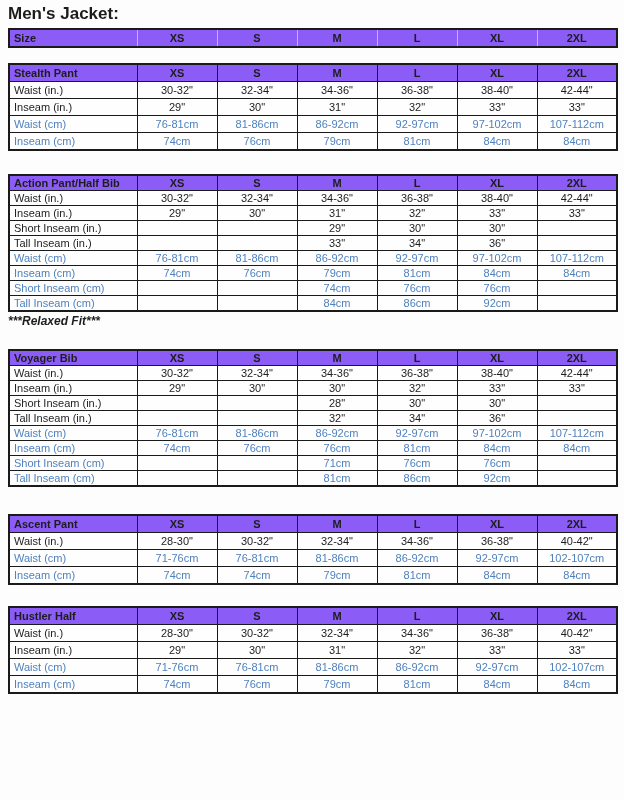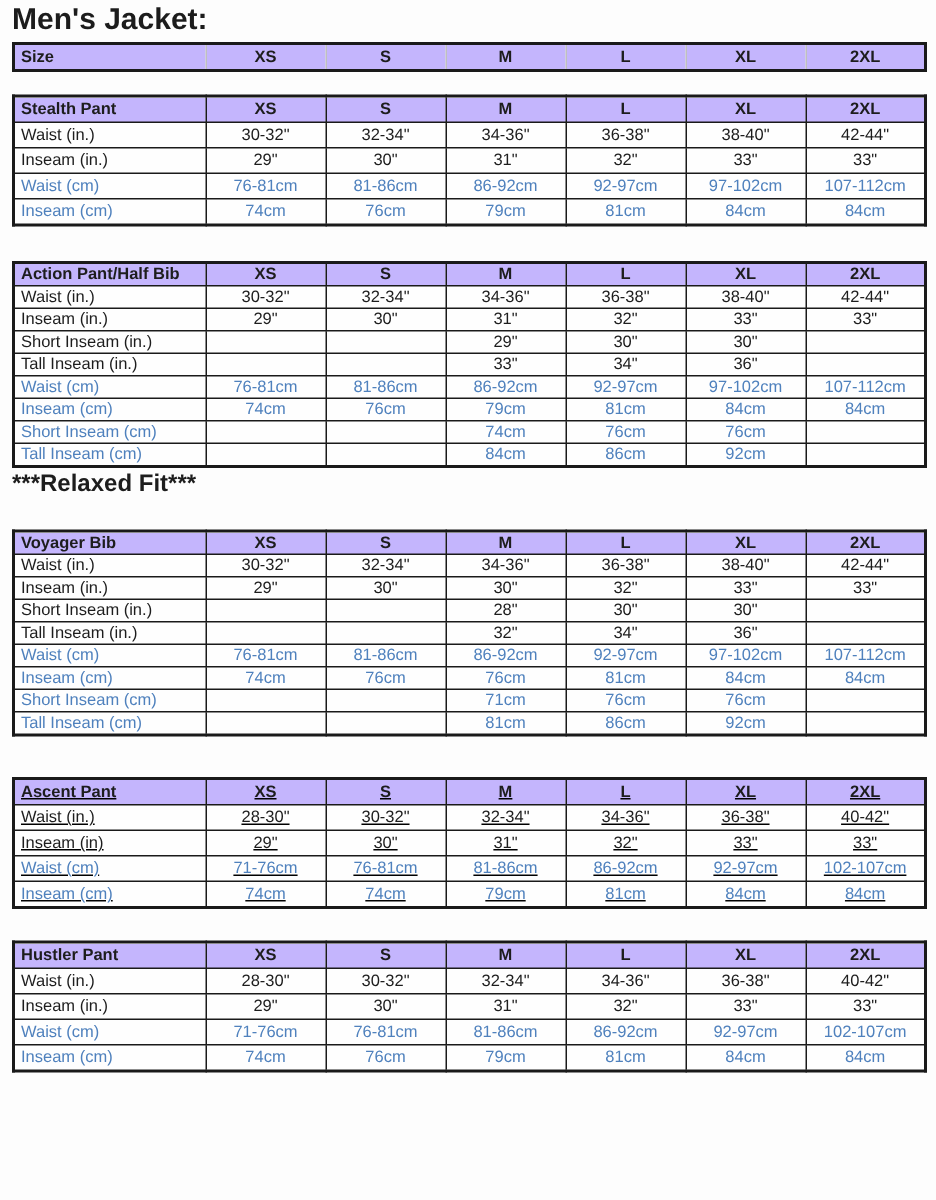--- a/index.html
+++ b/index.html
@@ -10,21 +10,21 @@
     height: 800px;
     overflow: hidden;
     font-family: "Liberation Sans", sans-serif;
   }
   .page {
     padding: 3px 7px 0 7px;
     box-sizing: border-box;
     width: 624px;
   }
   .section-heading {
-    font-size: 20px;
+    font-size: 17px;
     line-height: 19px;
     font-weight: 700;
     color: #1c1c1c;
     margin: 1px 0 5px 1px;
   }
   table.size-table {
     border-collapse: collapse;
     table-layout: fixed;
     width: 610px;
     border: 2px solid #1a1a1a;
@@ -35,21 +35,21 @@
     font-size: 11px;
     line-height: 16px;
     height: 16px;
     padding: 0 2px;
     overflow: hidden;
     white-space: nowrap;
     text-align: center;
     color: #1d1d1d;
   }
   .size-table thead th {
-    background: #c4b5fd;
+    background: #8b5cf6;
     font-weight: 700;
   }
   .size-table thead th.name-cell,
   .size-table td.row-label {
     text-align: left;
     padding-left: 4px;
   }
   .size-table tr.accent td { color: #4f81bd; }
   col.label-col { width: 128px; }
 
@@ -66,25 +66,26 @@
   [data-name="size-table-jacket"] thead th {
     border-left-color: #bfbfbf;
     border-right-color: #bfbfbf;
   }
 
   
   [data-name="size-table-jacket"]            { margin: 0 0 15px 1px; }
   [data-name="size-table-stealth-pant"]      { margin: 0 0 23px 1px; }
   [data-name="size-table-action-pant-half-bib"] { margin: 0 0 2px 1px; }
   [data-name="size-table-voyager-bib"]       { margin: 0 0 27px 1px; }
-  [data-name="size-table-ascent-pant"]       { margin: 0 0 21px 1px; text-decoration: underline; }
+  [data-name="size-table-ascent-pant"]       { margin: 0 0 21px 1px; }
   [data-name="size-table-hustler-pant"]      { margin: 0 0 0 1px; }
   .table-note {
-    font-size: 16px;
+    font-size: 12px;
     font-weight: 700;
+    font-style: italic;
     color: #1d1d1d;
     margin: 2px 0 21px 1px;
   }
 </style>
 </head>
 <body>
 
 <div class="page" data-name="sizing-chart-page">
   <main id="doc-root" data-name="sizing-chart-document">
       <div data-name="section-heading" class="section-heading">Men's Jacket:</div>
@@ -389,29 +390,20 @@
         <tbody data-name="table-body">
           <tr data-name="measurement-row">
             <td data-name="row-label" class="row-label">Waist (in.)</td>
             <td data-name="size-value">28-30"</td>
             <td data-name="size-value">30-32"</td>
             <td data-name="size-value">32-34"</td>
             <td data-name="size-value">34-36"</td>
             <td data-name="size-value">36-38"</td>
             <td data-name="size-value">40-42"</td>
           </tr>
-          <tr data-name="measurement-row">
-            <td data-name="row-label" class="row-label">Inseam (in)</td>
-            <td data-name="size-value">29"</td>
-            <td data-name="size-value">30"</td>
-            <td data-name="size-value">31"</td>
-            <td data-name="size-value">32"</td>
-            <td data-name="size-value">33"</td>
-            <td data-name="size-value">33"</td>
-          </tr>
           <tr data-name="measurement-row" class="accent">
             <td data-name="row-label" class="row-label">Waist (cm)</td>
             <td data-name="size-value">71-76cm</td>
             <td data-name="size-value">76-81cm</td>
             <td data-name="size-value">81-86cm</td>
             <td data-name="size-value">86-92cm</td>
             <td data-name="size-value">92-97cm</td>
             <td data-name="size-value">102-107cm</td>
           </tr>
           <tr data-name="measurement-row" class="accent">
@@ -430,21 +422,21 @@
           <col class="label-col">
           <col>
           <col>
           <col>
           <col>
           <col>
           <col>
         </colgroup>
         <thead data-name="table-header">
           <tr data-name="header-row">
-            <th data-name="table-title-cell" class="name-cell">Hustler Pant</th>
+            <th data-name="table-title-cell" class="name-cell">Hustler Half</th>
             <th data-name="size-column-header">XS</th>
             <th data-name="size-column-header">S</th>
             <th data-name="size-column-header">M</th>
             <th data-name="size-column-header">L</th>
             <th data-name="size-column-header">XL</th>
             <th data-name="size-column-header">2XL</th>
           </tr>
         </thead>
         <tbody data-name="table-body">
           <tr data-name="measurement-row">

